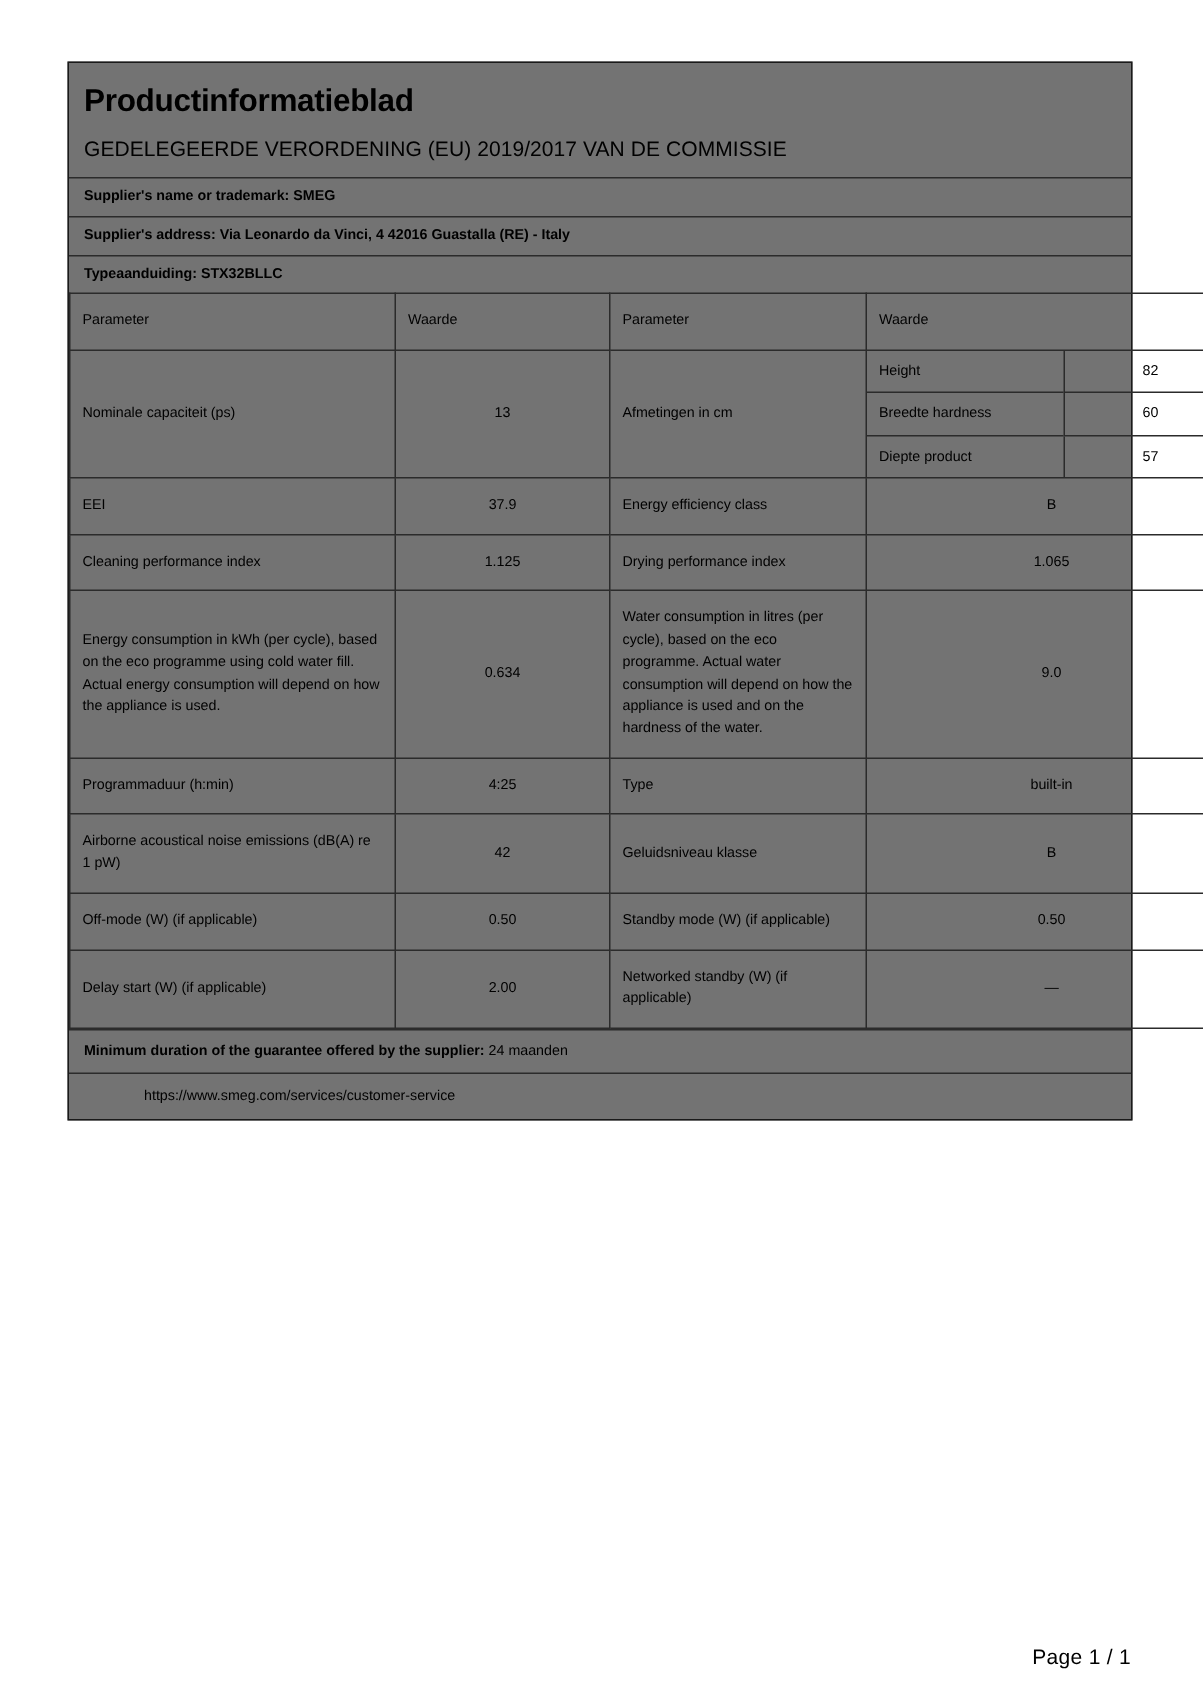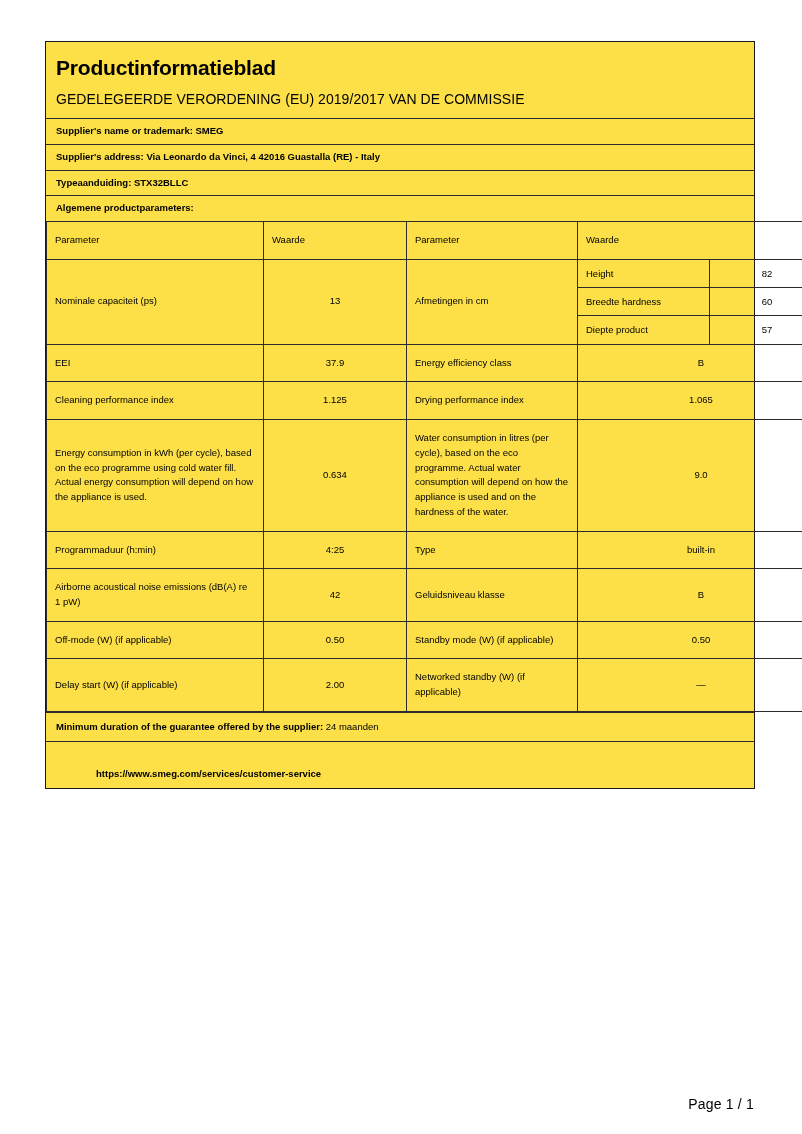--- a/index.html
+++ b/index.html
@@ -25,21 +25,21 @@
   }
 
   
   .sheet {
     position: absolute;
     left: 45px;
     top: 41px;
     width: 710px;
     border: 1.5px solid #1a1a1a;
     box-sizing: border-box;
-    background: #fde047;
+    background: #737373;
   }
 
   
   .title-block {
     padding: 14px 10px 6px 10px;
   }
   .doc-title {
     font-size: 21px;
     font-weight: bold;
     letter-spacing: -0.2px;
@@ -103,21 +103,21 @@
 
   
   .foot-row {
     padding: 7px 10px;
     font-size: 9.5px;
     line-height: 1.5;
     border-top: 1px solid #2b2b2b;
   }
   .foot-row.heavy-top { border-top: 1.8px solid #2b2b2b; }
   .foot-row b { font-weight: bold; }
-  .weblink-url { font-weight: bold; display: block; margin-top: 18px; padding-left: 40px; }
+  .weblink-url { font-weight: normal; display: block; margin-top: 1px; padding-left: 40px; }
 
   
   .page-number {
     position: absolute;
     right: 48px;
     top: 1096px;
     font-size: 14px;
     letter-spacing: 0.2px;
   }
 </style>
@@ -141,23 +141,20 @@
     <div class="info-row">
       <b>Supplier's address:</b>
       <span class="val">Via Leonardo da Vinci, 4 42016 Guastalla (RE) - Italy</span>
     </div>
 
     <div class="info-row">
       <b>Typeaanduiding:</b>
       <span class="val">STX32BLLC</span>
     </div>
 
-    <div class="info-row">
-      <b>Algemene productparameters:</b>
-    </div>
 
     <table class="params">
       <tbody>
         <tr class="tbl-top">
           <td class="c1">Parameter</td>
           <td class="c2" style="text-align:left">Waarde</td>
           <td class="c3">Parameter</td>
           <td class="c4" style="text-align:left">Waarde</td>
         </tr>
 

